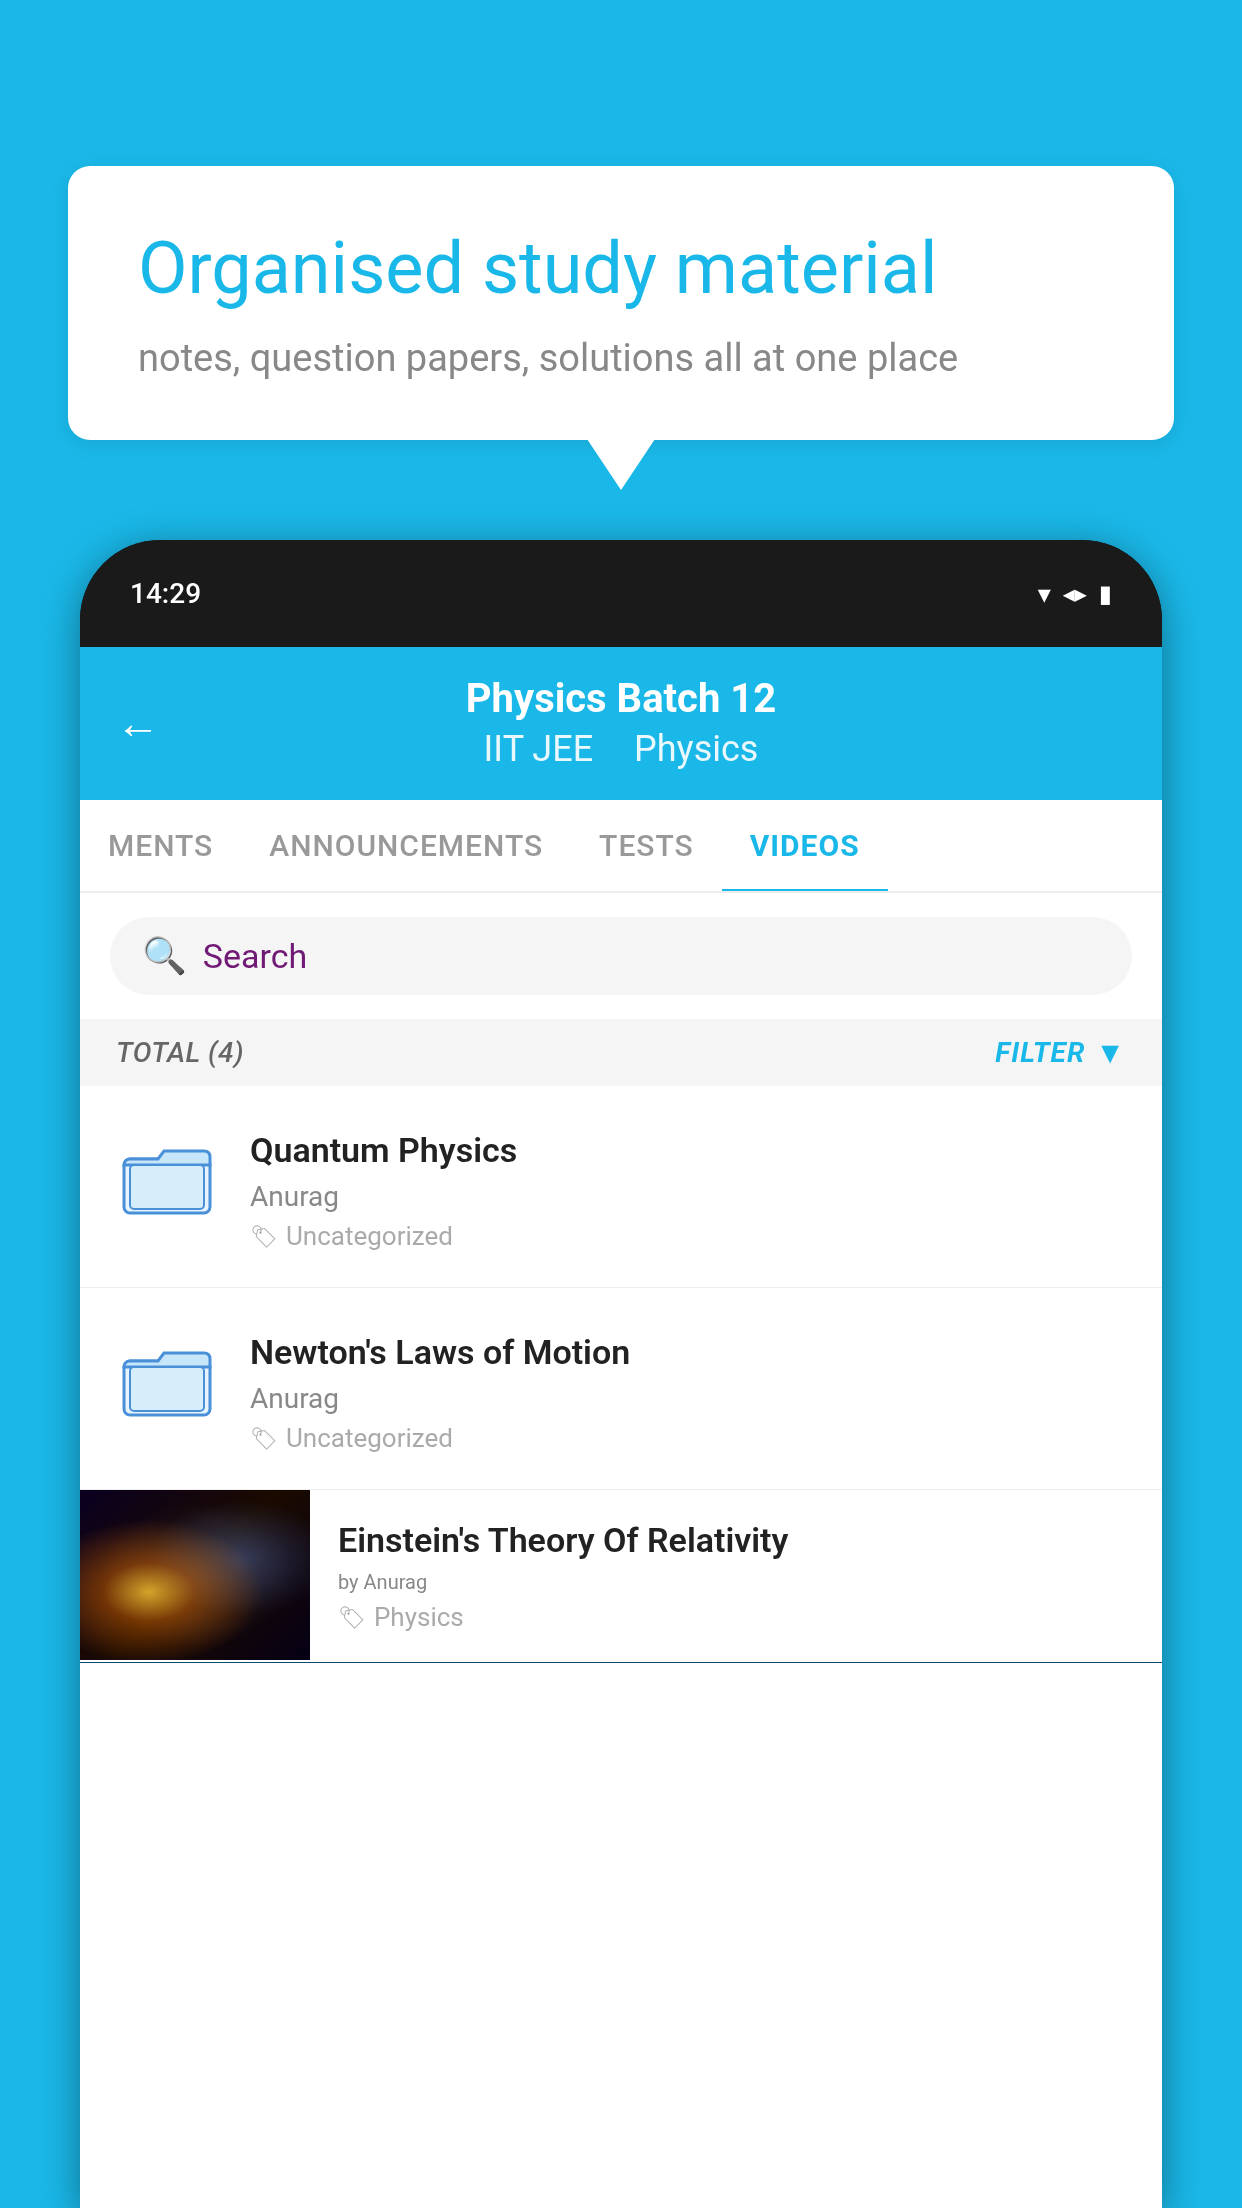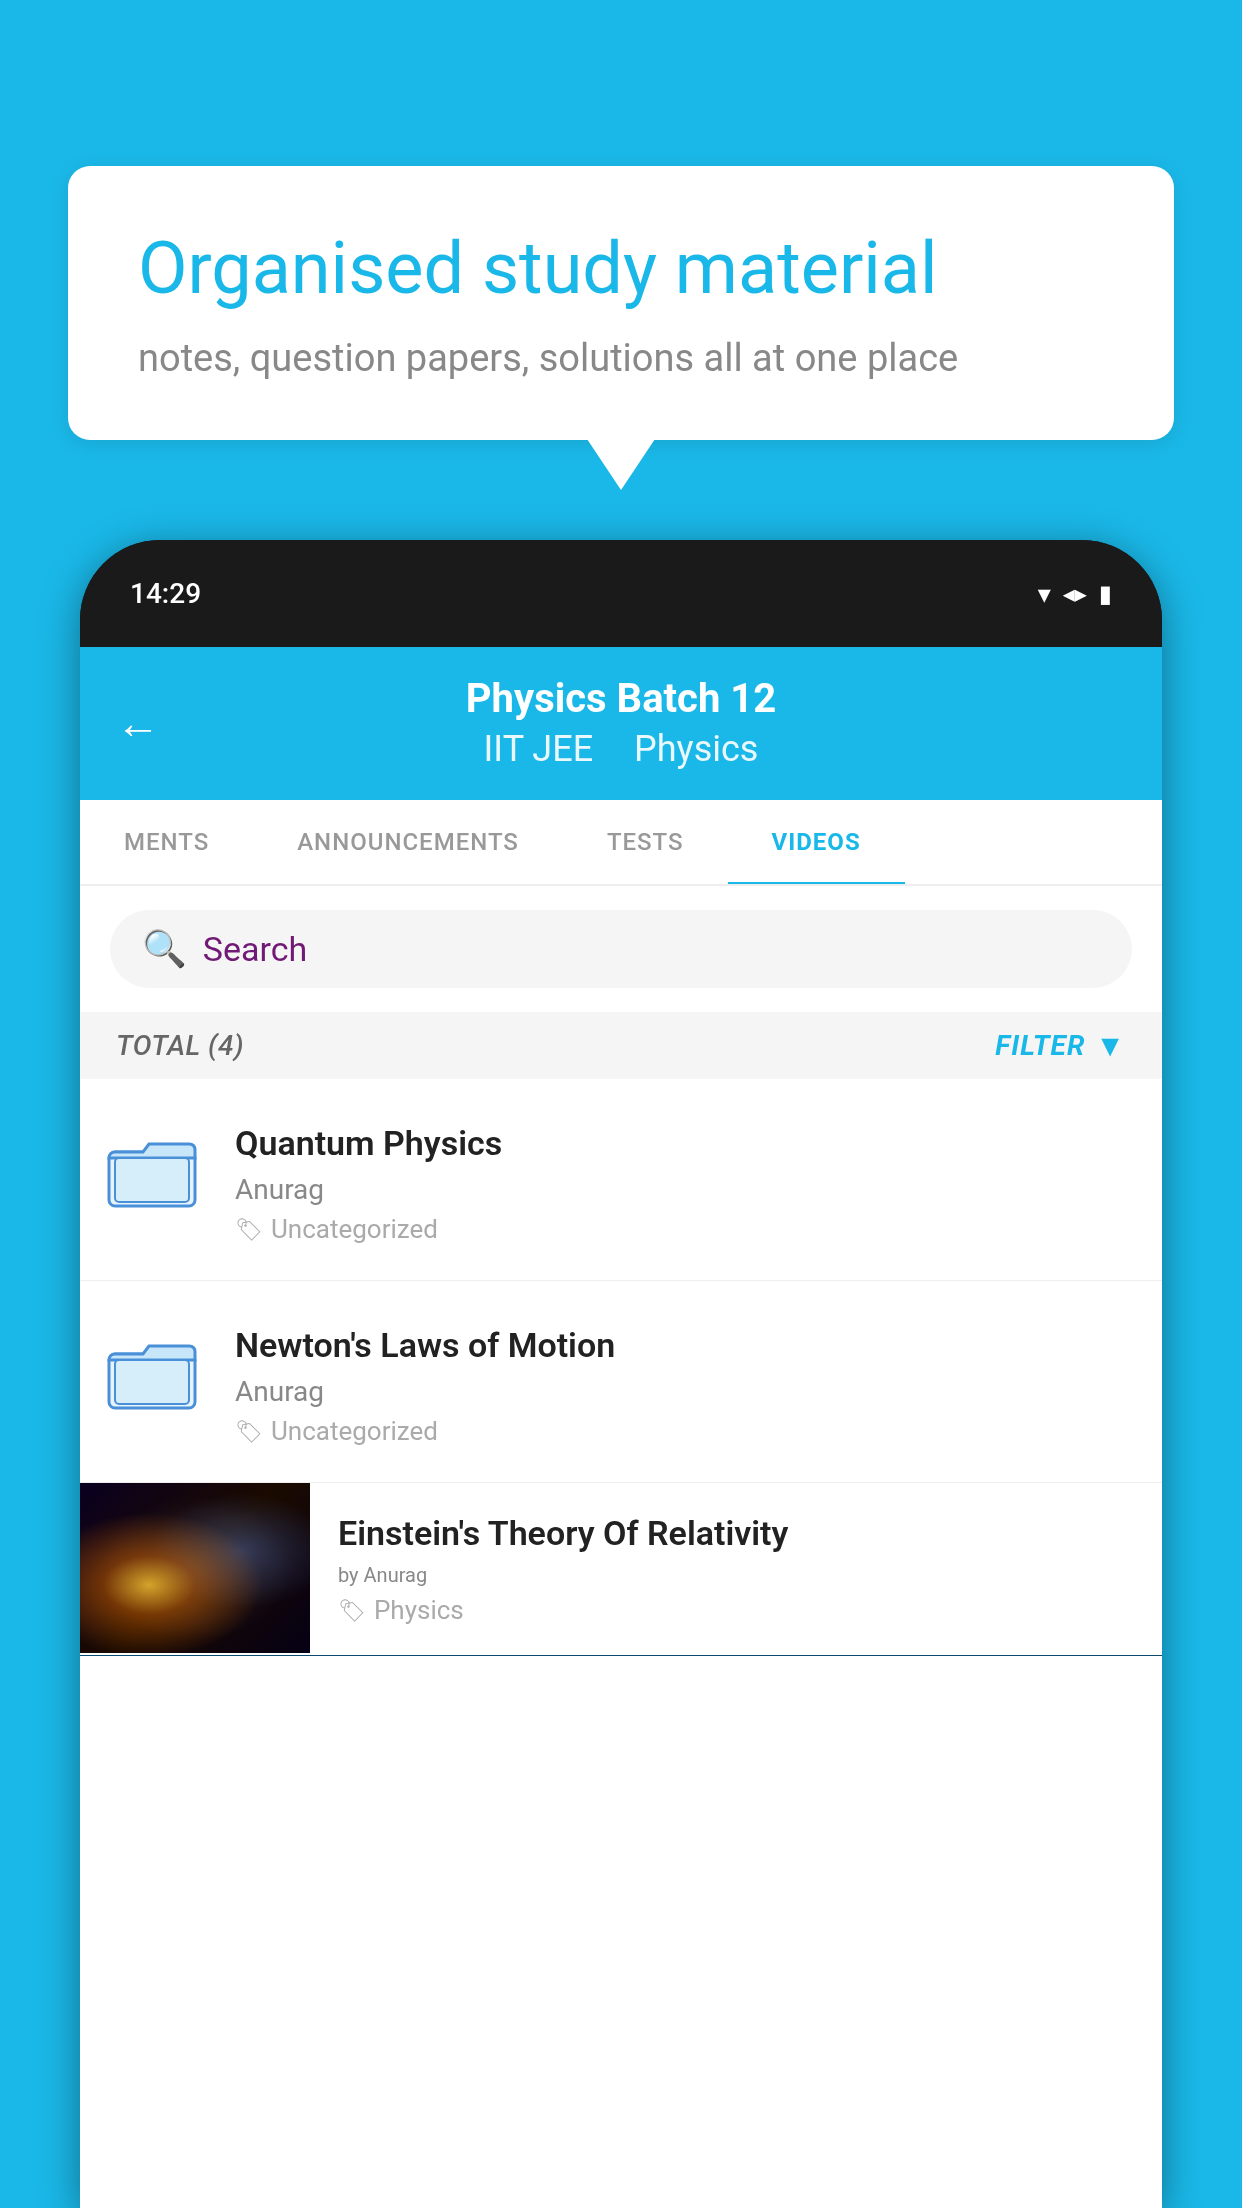--- a/index.html
+++ b/index.html
@@ -164,22 +164,22 @@
 
     
     .tabs {
       display: flex;
       background: white;
       border-bottom: 2px solid #eee;
       overflow-x: auto;
     }
 
     .tab {
-      padding: 28px 44px;
-      font-size: 24px;
+      padding: 28px 28px;
+      font-size: 30px;
       font-weight: 500;
       color: #999;
       white-space: nowrap;
       letter-spacing: 1px;
       text-transform: uppercase;
       position: relative;
     }
 
     .tab.active {
       color: #1ab8e8;
@@ -254,21 +254,21 @@
     }
 
     
     .video-list {
       background: white;
     }
 
     .video-item {
       display: flex;
       align-items: flex-start;
-      padding: 36px 17px;
+      padding: 36px 32px;
       border-bottom: 1px solid #eee;
       gap: 28px;
     }
 
     .video-thumb {
       width: 110px;
       height: 110px;
       flex-shrink: 0;
       display: flex;
       align-items: center;

